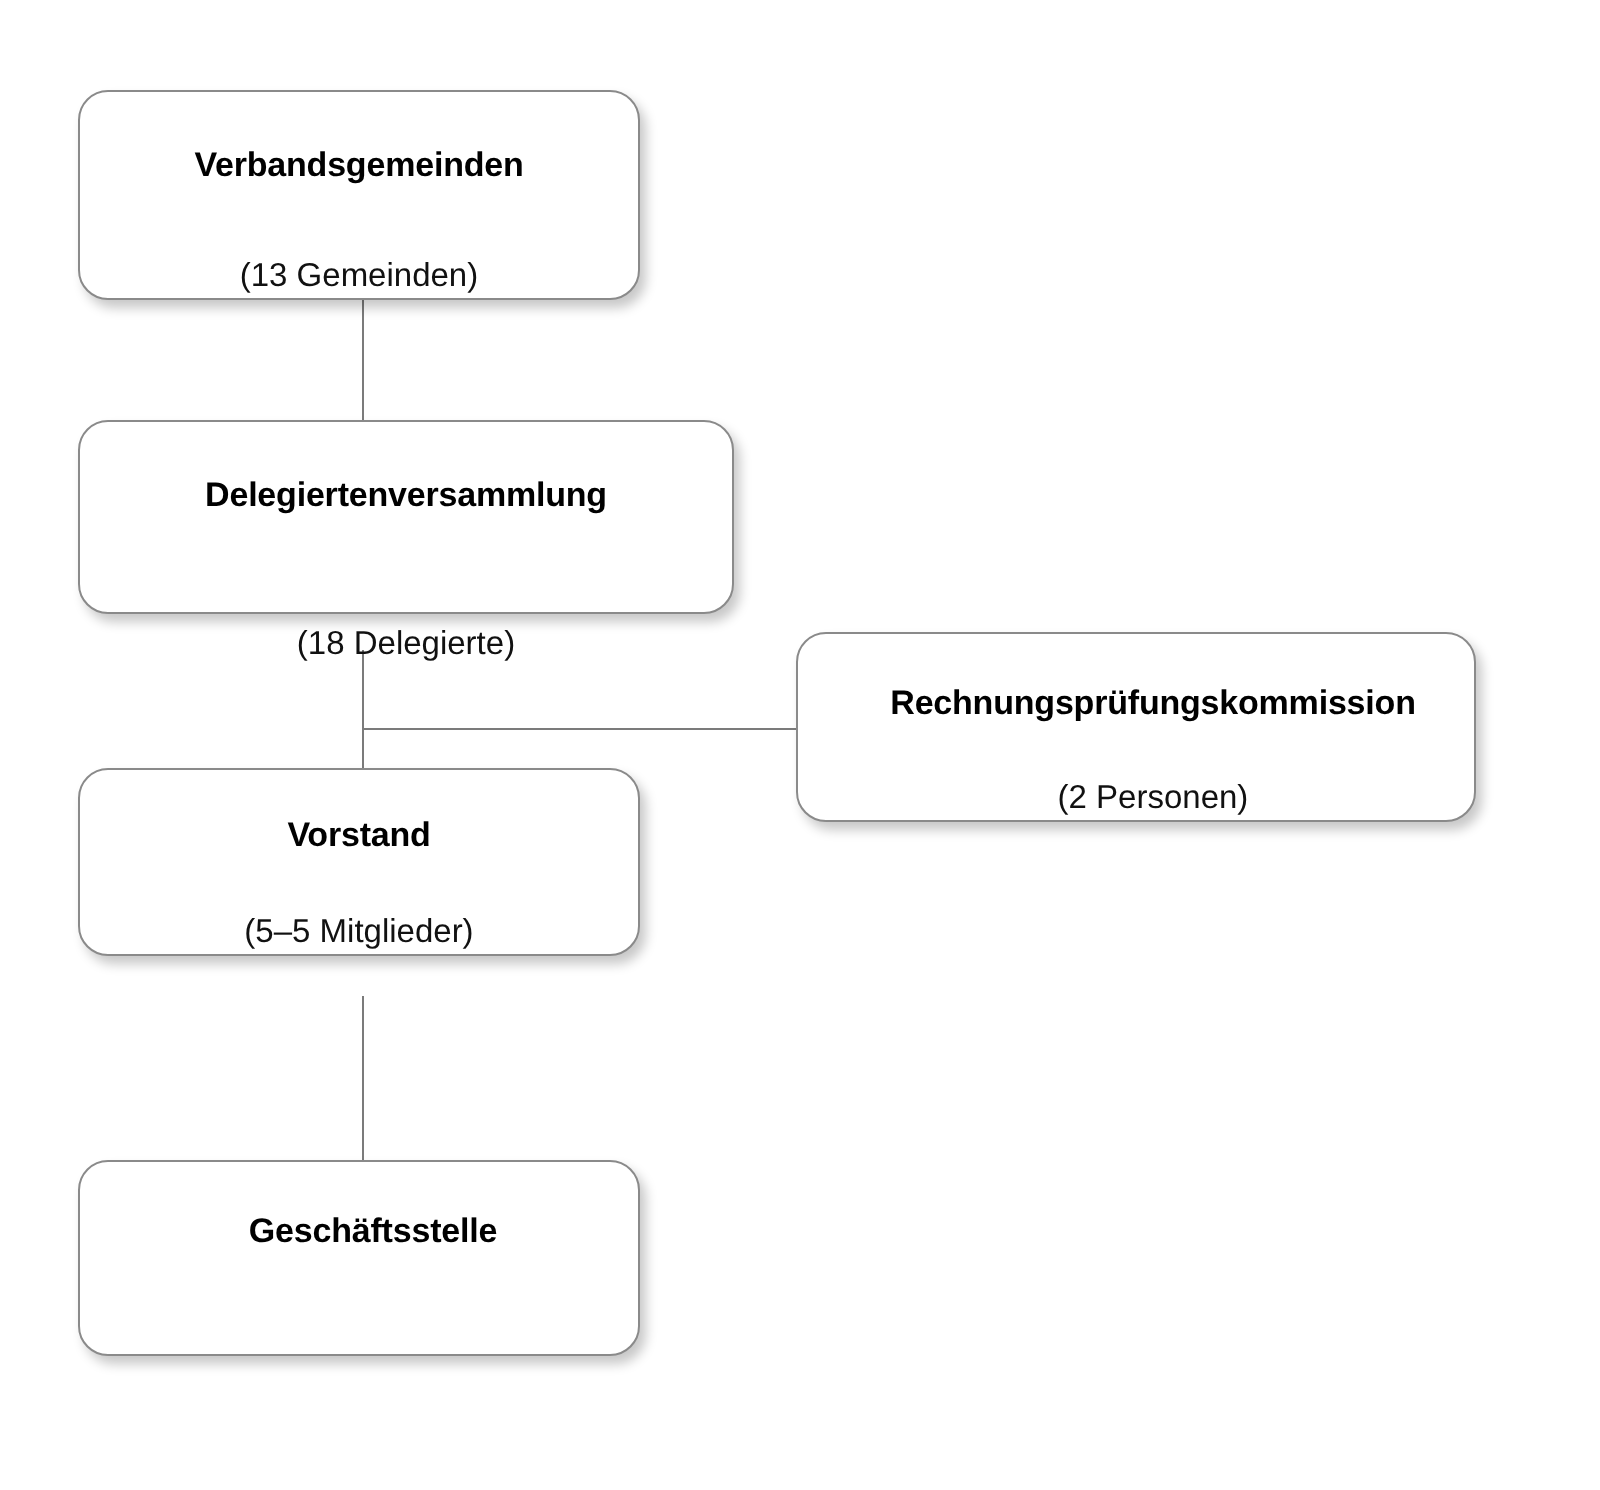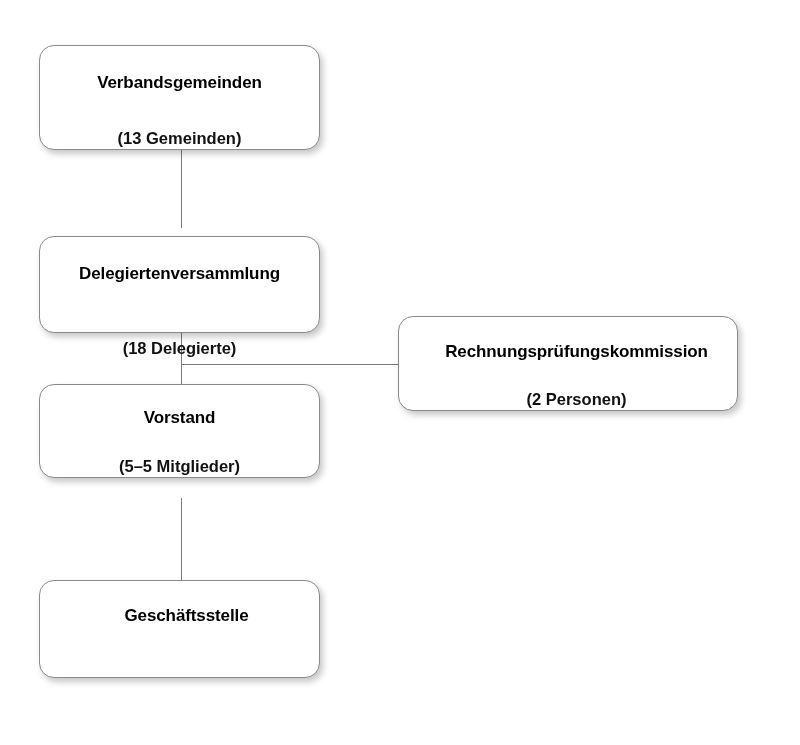--- a/index.html
+++ b/index.html
@@ -52,30 +52,30 @@
   .node-title {
     font-size: 17px;
     font-weight: bold;
     color: #000000;
     line-height: 1.25;
     letter-spacing: -0.1px;
     white-space: nowrap;
   }
   .node-subtitle {
     font-size: 16.5px;
-    font-weight: bold;
+    font-weight: normal;
     color: #111111;
     line-height: 1.25;
     margin-top: 6px;
     white-space: nowrap;
   }
 
   
   #node-verbandsgemeinden { left: 39px;  top: 45px;  width: 281px; height: 105px; }
-  #node-delegiertenversammlung { left: 39px; top: 236px; width: 281px; height: 97px; gap: 48px; }
+  #node-delegiertenversammlung { left: 39px; top: 210px; width: 328px; height: 97px; gap: 48px; }
   #node-rechnungspruefungskommission { left: 398px; top: 316px; width: 340px; height: 95px; padding-top: 24px; padding-left: 17px; }
   #node-vorstand { left: 39px; top: 384px; width: 281px; height: 94px; padding-top: 22px; }
   #node-geschaeftsstelle { left: 39px; top: 580px; width: 281px; height: 98px; padding-top: 24px; padding-left: 14px; }
 
   
   #connector-verband-delegierte { left: 180.5px; top: 150px;  height: 78px; }
   #connector-delegierte-vorstand{ left: 180.5px; top: 325px;  height: 79px; }
   #connector-vorstand-geschaeftsstelle { left: 180.5px; top: 498px; height: 82px; }
   #connector-rpk-branch { left: 181px; top: 363.5px; width: 217px; }
 </style>

